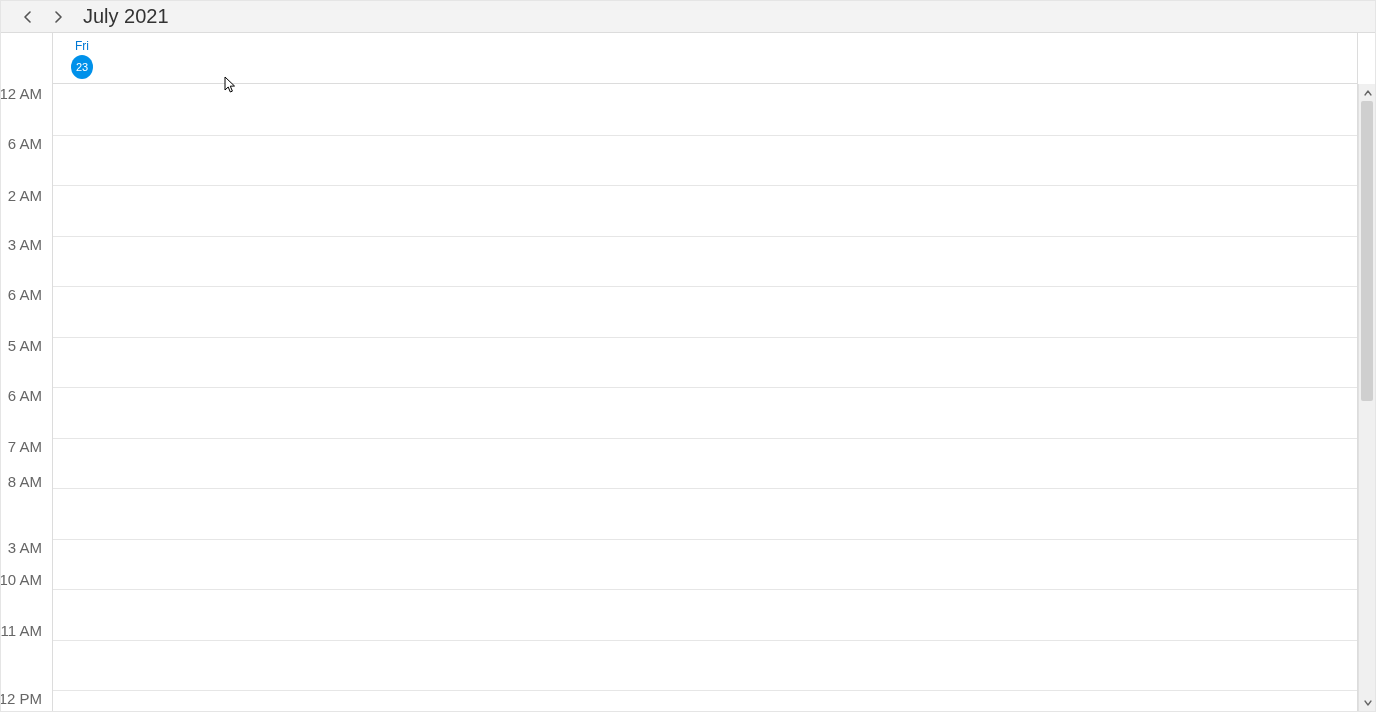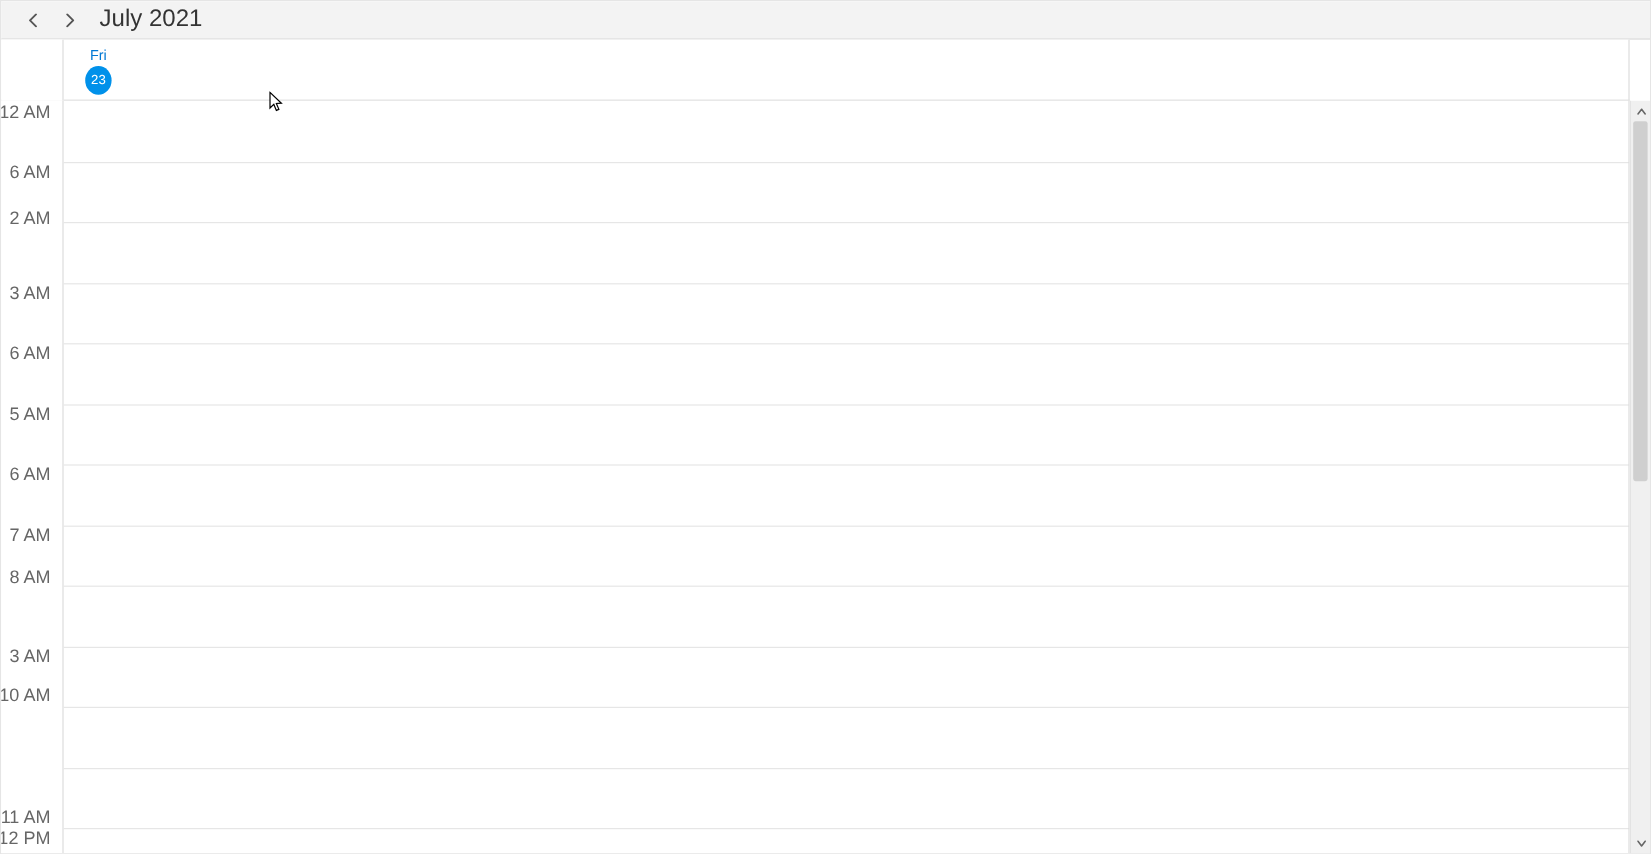--- a/index.html
+++ b/index.html
@@ -202,30 +202,30 @@
         <span>23</span>
       </div>
     </div>
     <div class="dayheader-right-border"></div>
   </div>
 
   <div class="grid">
     <div class="time-gutter">
       <div class="time-label" style="top:7px">12 AM</div>
       <div class="time-label" style="top:57px">6 AM</div>
-      <div class="time-label" style="top:96px">2 AM</div>
+      <div class="time-label" style="top:109px">2 AM</div>
       <div class="time-label" style="top:158px">3 AM</div>
       <div class="time-label" style="top:208px">6 AM</div>
       <div class="time-label" style="top:259px">5 AM</div>
       <div class="time-label" style="top:309px">6 AM</div>
       <div class="time-label" style="top:360px">7 AM</div>
       <div class="time-label" style="top:395px">8 AM</div>
       <div class="time-label" style="top:461px">3 AM</div>
       <div class="time-label" style="top:493px">10 AM</div>
-      <div class="time-label" style="top:595px">11 AM</div>
+      <div class="time-label" style="top:544px">11 AM</div>
       <div class="time-label" style="top:612px">12 PM</div>
     </div>
 
     <div class="hour-line" style="top:51px"></div>
     <div class="hour-line" style="top:101px"></div>
     <div class="hour-line" style="top:152px"></div>
     <div class="hour-line" style="top:202px"></div>
     <div class="hour-line" style="top:253px"></div>
     <div class="hour-line" style="top:303px"></div>
     <div class="hour-line" style="top:354px"></div>

